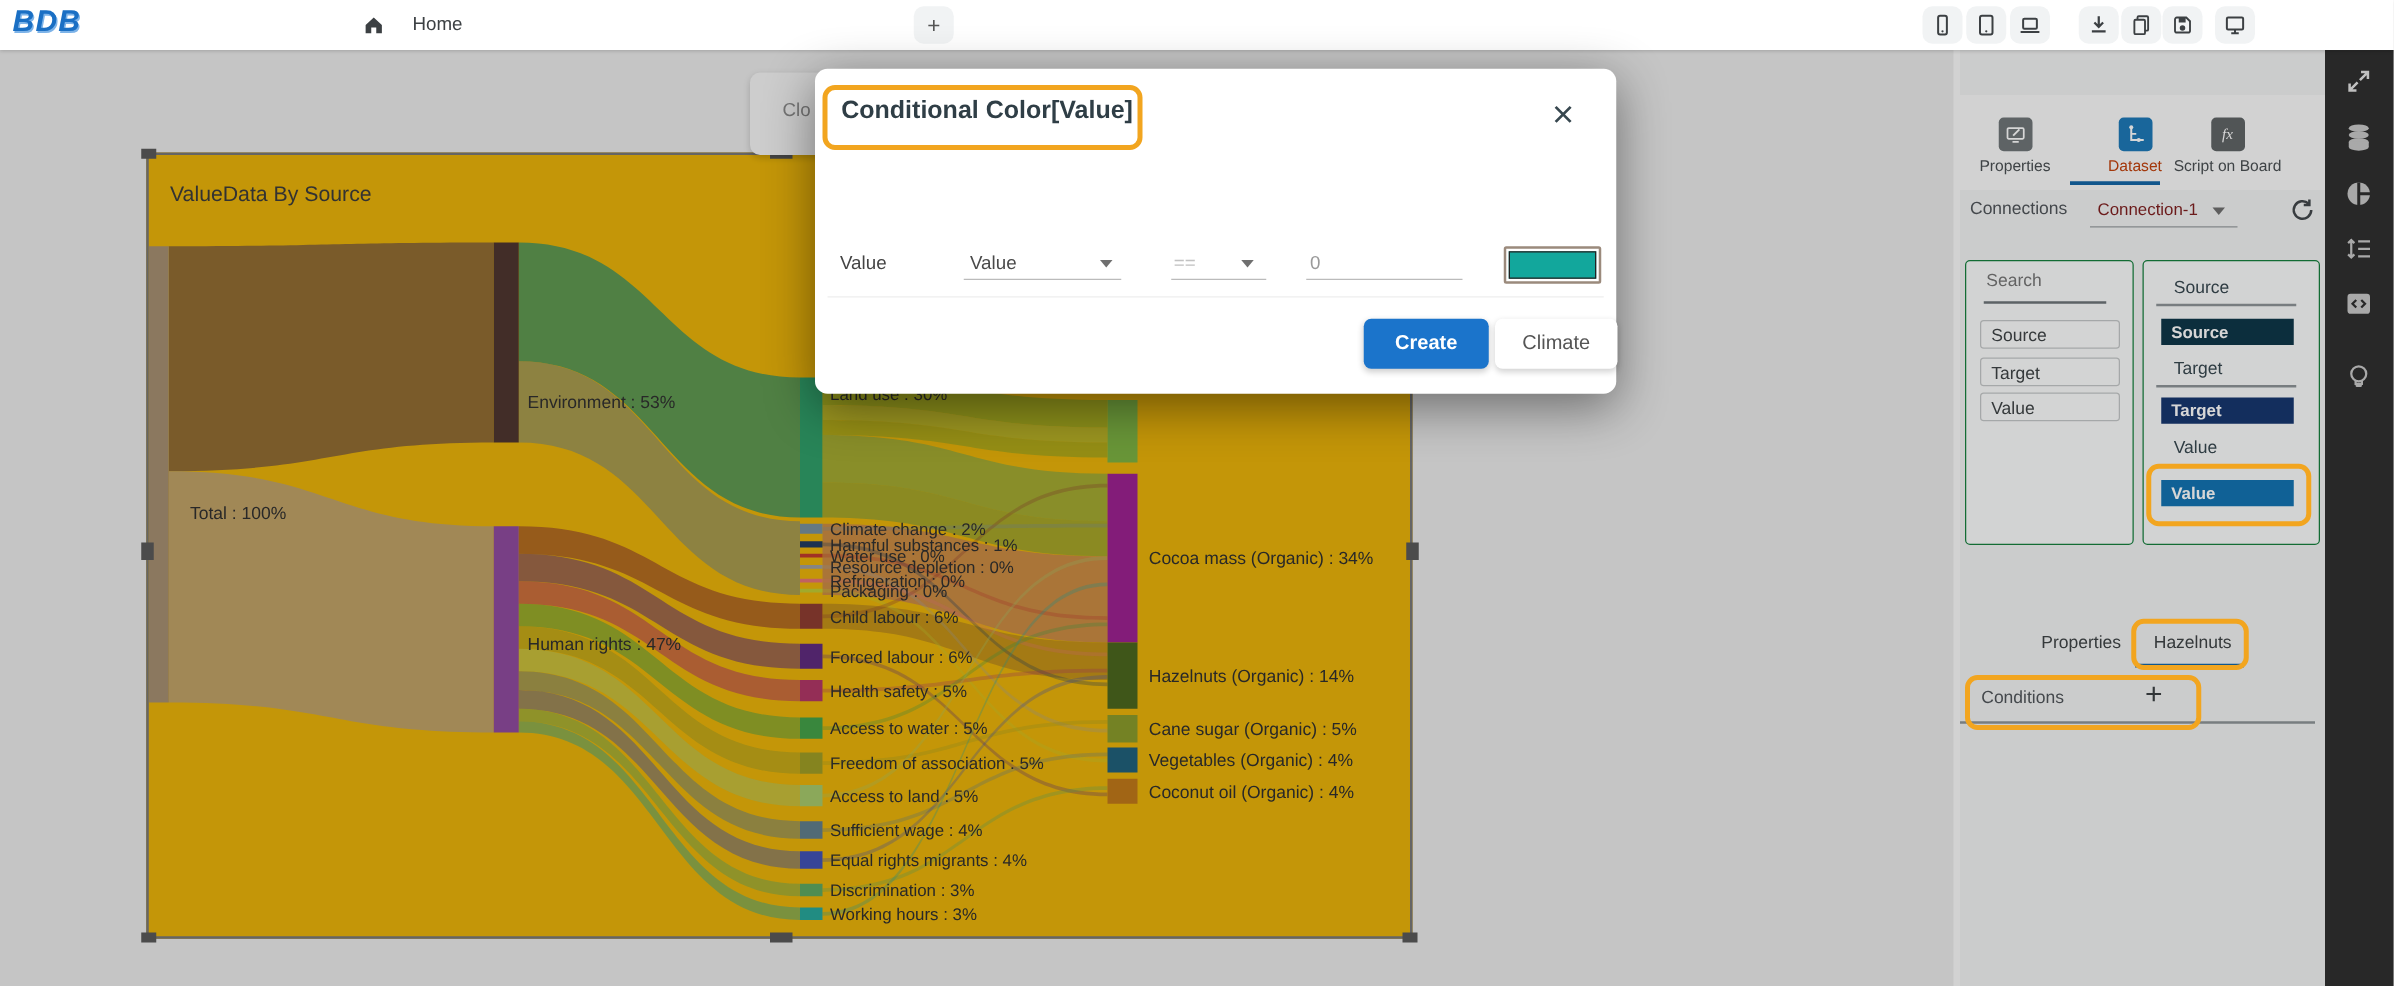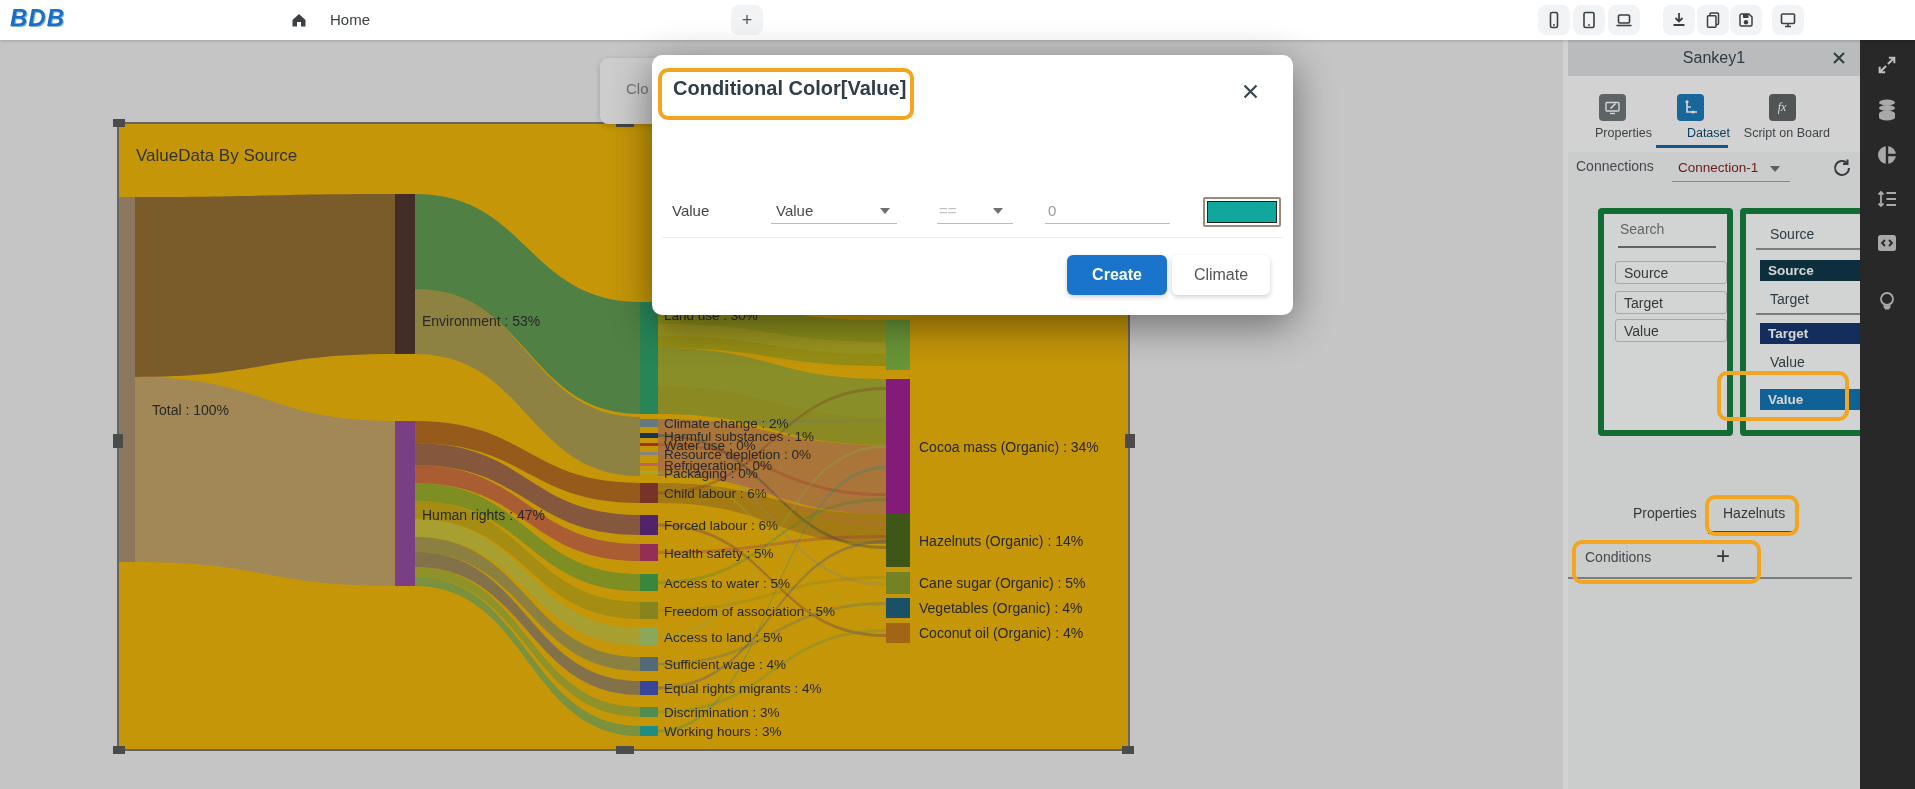--- a/index.html
+++ b/index.html
@@ -21,30 +21,30 @@
   #dim{position:absolute;left:0;top:40px;width:1915px;height:749px;background:rgba(10,10,10,.17);z-index:50;pointer-events:none;}
   #occluded-card{position:absolute;left:600px;top:18px;width:112px;height:66px;background:#f4f4f4;border-radius:8px;box-shadow:0 2px 6px rgba(0,0,0,.18);z-index:2;}
   #occluded-card span{position:absolute;left:26px;top:22px;font-size:15px;color:#8a8a8a;}
   #modal{position:absolute;left:652px;top:55px;width:641px;height:260px;background:#fff;border-radius:10px;box-shadow:0 10px 40px rgba(0,0,0,.45);z-index:100;}
   .mtitle{left:21px;top:22px;font-size:20px;font-weight:700;color:#2f3e46;}
   .mhead{left:10px;top:90px;width:621px;height:40px;background:#efefef;}
   .mcol{position:absolute;top:11px;font-size:15px;color:#4f4f4f;}
   .mrow-div{left:10px;top:182px;width:621px;height:1px;background:#eee;}
   .u-line{position:absolute;height:1px;background:#bbb;}
   .chev{width:0;height:0;border-left:5px solid transparent;border-right:5px solid transparent;border-top:6px solid #6f6f6f;}
-  .btn{position:absolute;height:40px;border-radius:6px;font-size:16px;display:flex;align-items:center;justify-content:center;top:200px;}
+  .btn{position:absolute;height:40px;border-radius:6px;font-size:16px;display:flex;align-items:center;justify-content:center;top:200px;margin-left:24px;}
   
   .ann{position:absolute;border:4px solid #F2A51F;border-radius:10px;z-index:120;pointer-events:none;}
   
   #panel{position:absolute;left:1568px;top:40px;width:292px;height:749px;background:#f2f3f3;}
   #panel-head{position:absolute;left:0;top:0;width:292px;height:36px;background:#dcdfe0;display:flex;align-items:center;justify-content:center;font-size:16px;color:#37474f;}
   .ptabs{position:absolute;left:0;top:36px;width:292px;height:76px;background:#fafbfb;}
-  .ptab{position:absolute;top:18px;width:80px;text-align:right;font-size:12.5px;color:#4a4f52;}
+  .ptab{position:absolute;top:18px;width:80px;text-align:center;font-size:12.5px;color:#4a4f52;}
   .icon-sq{width:27px;height:27px;border-radius:4px;margin:0 auto 5px;display:flex;align-items:center;justify-content:center;}
-  .box{position:absolute;border:6px solid #15803d;border-radius:4px;background:#fbfcfc;box-sizing:border-box;margin-left:26px;}
+  .box{position:absolute;border:1px solid #15803d;border-radius:4px;background:#fbfcfc;box-sizing:border-box;}
   .field-item{position:absolute;left:11px;width:112px;height:23px;border:1px solid #c5c8c9;border-radius:3px;font-size:14px;color:#3e4345;line-height:23px;padding-left:8px;box-sizing:border-box;background:#fcfdfd;}
   .zone-lbl{position:absolute;left:24px;font-size:14px;color:#37474f;}
   .zone-div{position:absolute;left:10px;width:112px;height:2px;background:#8f9598;}
   .chip{position:absolute;left:14px;width:106px;height:21px;color:#fff;font-size:13.5px;font-weight:700;line-height:21px;padding-left:8px;box-sizing:border-box;}
   .btab{position:absolute;top:465px;font-size:14px;color:#3e4345;}
   
   #dtoolbar{position:absolute;left:1860px;top:40px;width:55px;height:749px;background:#2e2e2e;}
   .dicon{position:absolute;left:16px;}
   svg{display:block;}
 </style>
@@ -210,38 +210,32 @@
       <div class="handle" style="left:497px;bottom:-5px;width:18px;height:8px"></div>
       <div class="handle" style="right:-6px;bottom:-5px;width:12px;height:8px"></div>
     </div>
     <div id="occluded-card">
         <span>Clo</span>
       </div>
   </div>
 
   <div style="position:absolute;left:1563px;top:40px;width:5px;height:749px;background:#fafafa"></div>
   <div id="panel">
-    <div id="panel-head">
-      <span>Sankey1</span>
-      <svg style="position:absolute;right:14px;top:11px" width="14" height="14" viewBox="0 0 14 14">
-          <path d="M2 2 L12 12 M12 2 L2 12" stroke="#37474f" stroke-width="2" fill="none"></path>
-        </svg>
-    </div>
     <div class="ptabs">
       <div class="ptab" style="left:4px">
         <div class="icon-sq" style="background:#6f7577">
             <svg width="17" height="17" viewBox="0 0 17 17">
               <rect x="2" y="3.5" width="13" height="8.5" rx="1" stroke="#fff" stroke-width="1.4" fill="none"></rect>
               <path d="M6 14.5 H11" stroke="#fff" stroke-width="1.4"></path>
               <path d="M6.5 9.5 L11.5 4.5" stroke="#fff" stroke-width="1.6"></path>
             </svg>
           </div>
         <span>Properties</span>
       </div>
-      <div class="ptab" style="left:82px;color:#0c4a6e">
+      <div class="ptab" style="left:100px;color:#c2410c">
         <div class="icon-sq" style="background:#1c79b8">
             <svg width="17" height="17" viewBox="0 0 17 17">
               <path d="M5 2.5 V13 H15" stroke="#fff" stroke-width="1.6" fill="none"></path>
               <circle cx="5" cy="2.8" r="1.6" fill="#fff"></circle>
               <circle cx="11" cy="13" r="1.6" fill="#fff"></circle>
               <path d="M5 8 H9" stroke="#fff" stroke-width="1.4"></path>
             </svg>
           </div>
         <span>Dataset</span>
       </div>

